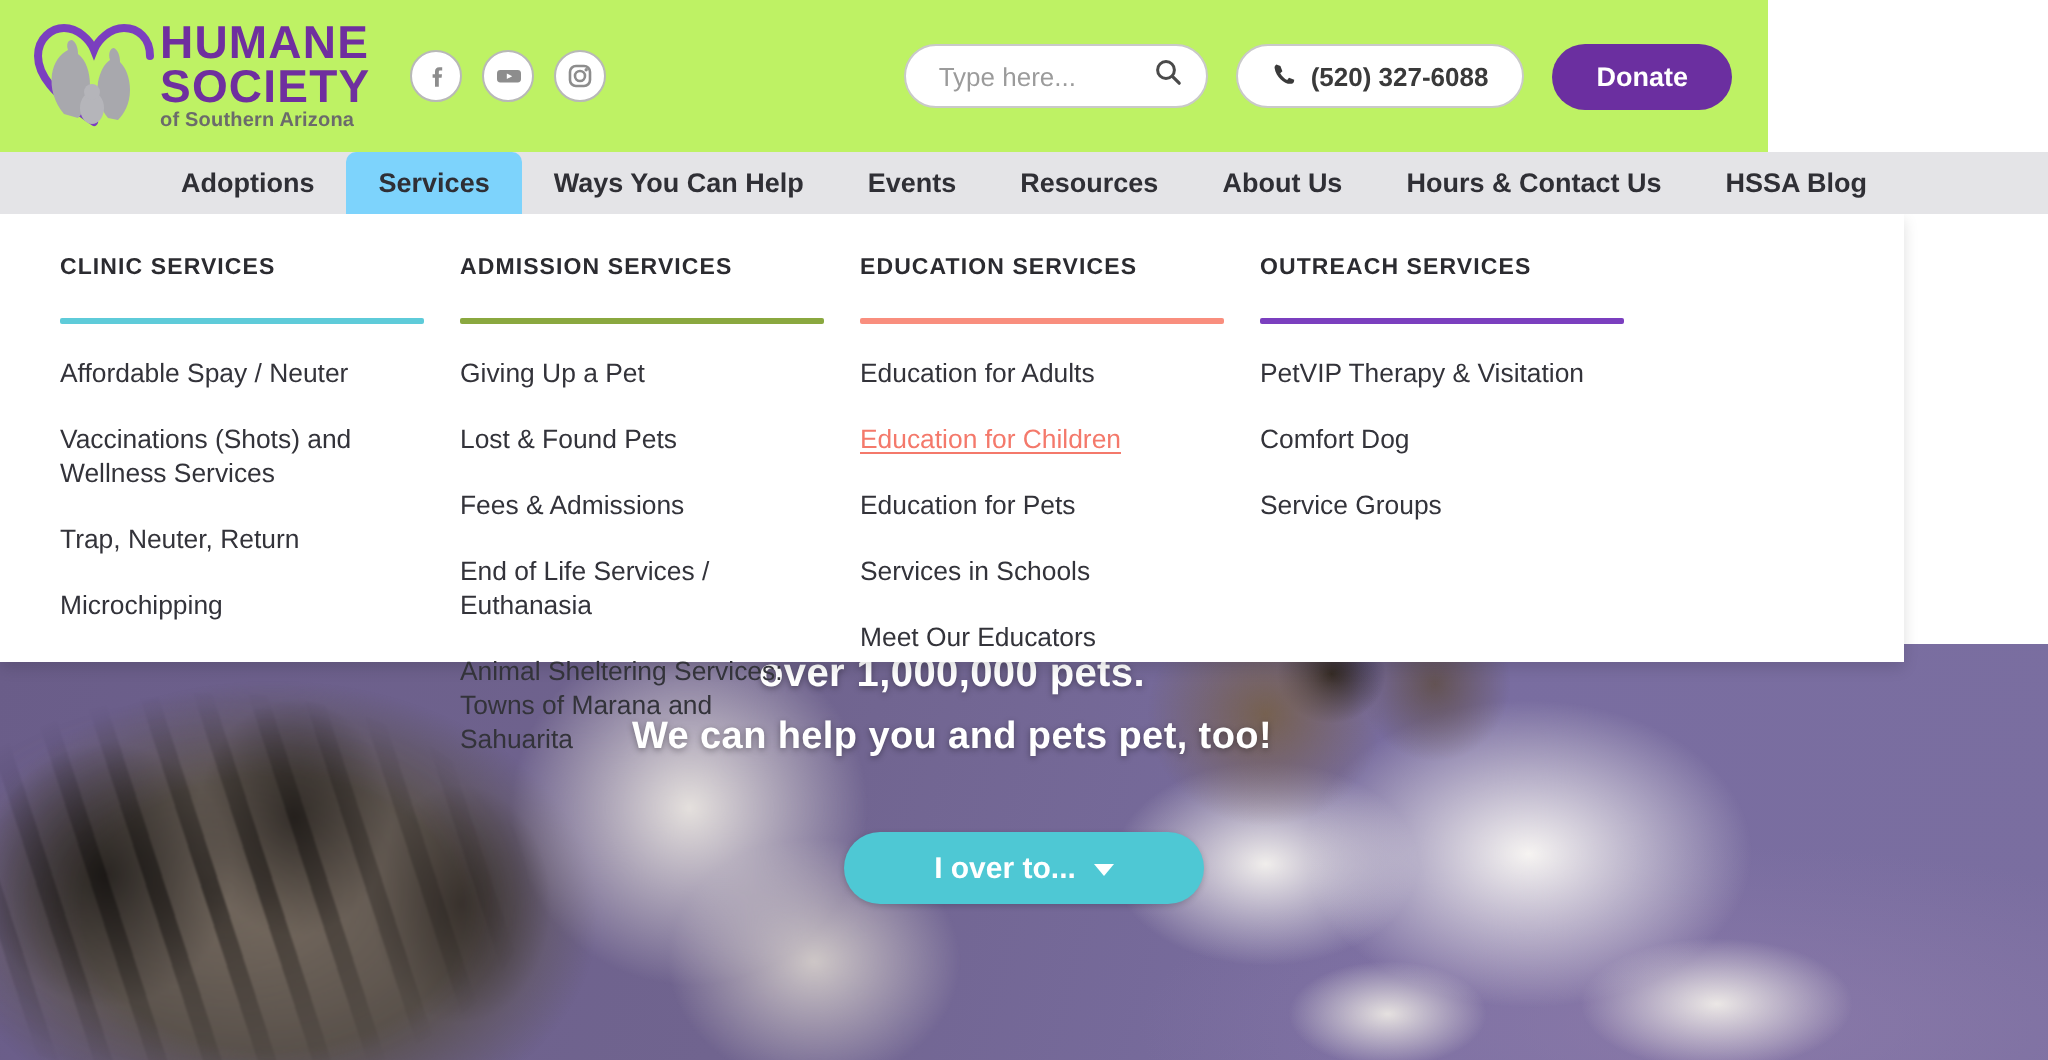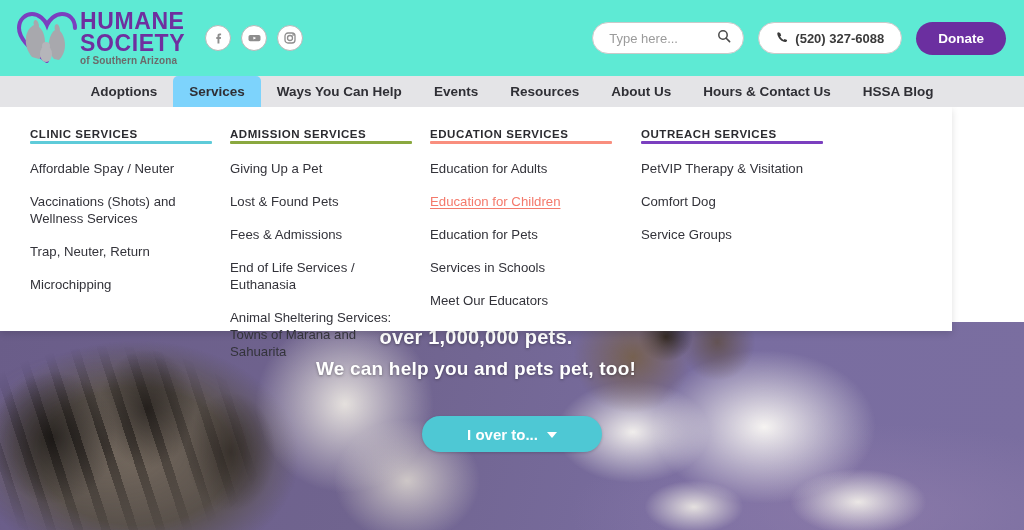--- a/index.html
+++ b/index.html
@@ -80,22 +80,22 @@
     box-shadow: 0 1px 3px rgba(0,0,0,.18);
   }
   .caret-down {
     width: 0; height: 0; border-left: 5px solid transparent;
     border-right: 5px solid transparent; border-top: 6px solid #ffffff;
     margin-top: 2px;
   }
 
   
   .header {
-    position: absolute; left: 0; top: 0; width: 1024px; height: 76px;
-    background: #5eead4; z-index: 20;
+    position: absolute; left: 0; top: 0; width: 884px; height: 76px;
+    background: #bef264; z-index: 20;
     display: flex; align-items: center;
   }
   .logo-wrap { display: flex; align-items: center; margin-left: 16px; }
   .logo-mark { width: 62px; height: 54px; position: relative; }
   .logo-text { margin-left: 2px; }
   .logo-l1 { font-size: 23px; font-weight: 700; color: #6f2f9f; letter-spacing: .6px; line-height: 22px; }
   .logo-l2 { font-size: 23px; font-weight: 700; color: #6f2f9f; letter-spacing: .6px; line-height: 22px; }
   .logo-l3 { font-size: 10px; font-weight: 700; color: #6b6b6b; letter-spacing: .1px; margin-top: 1px; }
 
   .socials { display: flex; gap: 10px; margin-left: 20px; }
@@ -151,24 +151,24 @@
   .mega {
     position: absolute; left: 0; top: 107px; width: 952px; height: 224px;
     background: #ffffff; z-index: 19;
     box-shadow: 0 3px 7px rgba(0,0,0,.13);
     display: flex; padding: 15px 0 0 0;
   }
   .mcol { padding-top: 6px; }
   .mcol:nth-child(1) { width: 200px; margin-left: 30px; }
   .mcol:nth-child(2) { width: 200px; margin-left: 0px; }
   .mcol:nth-child(3) { width: 200px; margin-left: 0px; }
-  .mcol:nth-child(4) { width: 200px; margin-left: 11px; }
+  .mcol:nth-child(4) { width: 200px; margin-left: 0px; }
   .mcol-title {
     font-size: 11.5px; font-weight: 700; color: #2b2b30;
-    letter-spacing: .55px; padding-bottom: 1px;
+    letter-spacing: .55px; padding-bottom: 19px;
   }
   .mcol-rule { height: 2.5px; width: 182px; margin-bottom: 16px; border-radius: 1px; }
   .mlink {
     display: block; font-size: 13.2px; color: #33333a; line-height: 17px;
     margin-bottom: 16px; cursor: pointer; text-decoration: none; max-width: 186px;
   }
   .mlink.hovered {
     color: #f4796b; text-decoration: underline; text-underline-offset: 2px;
   }
 </style>

